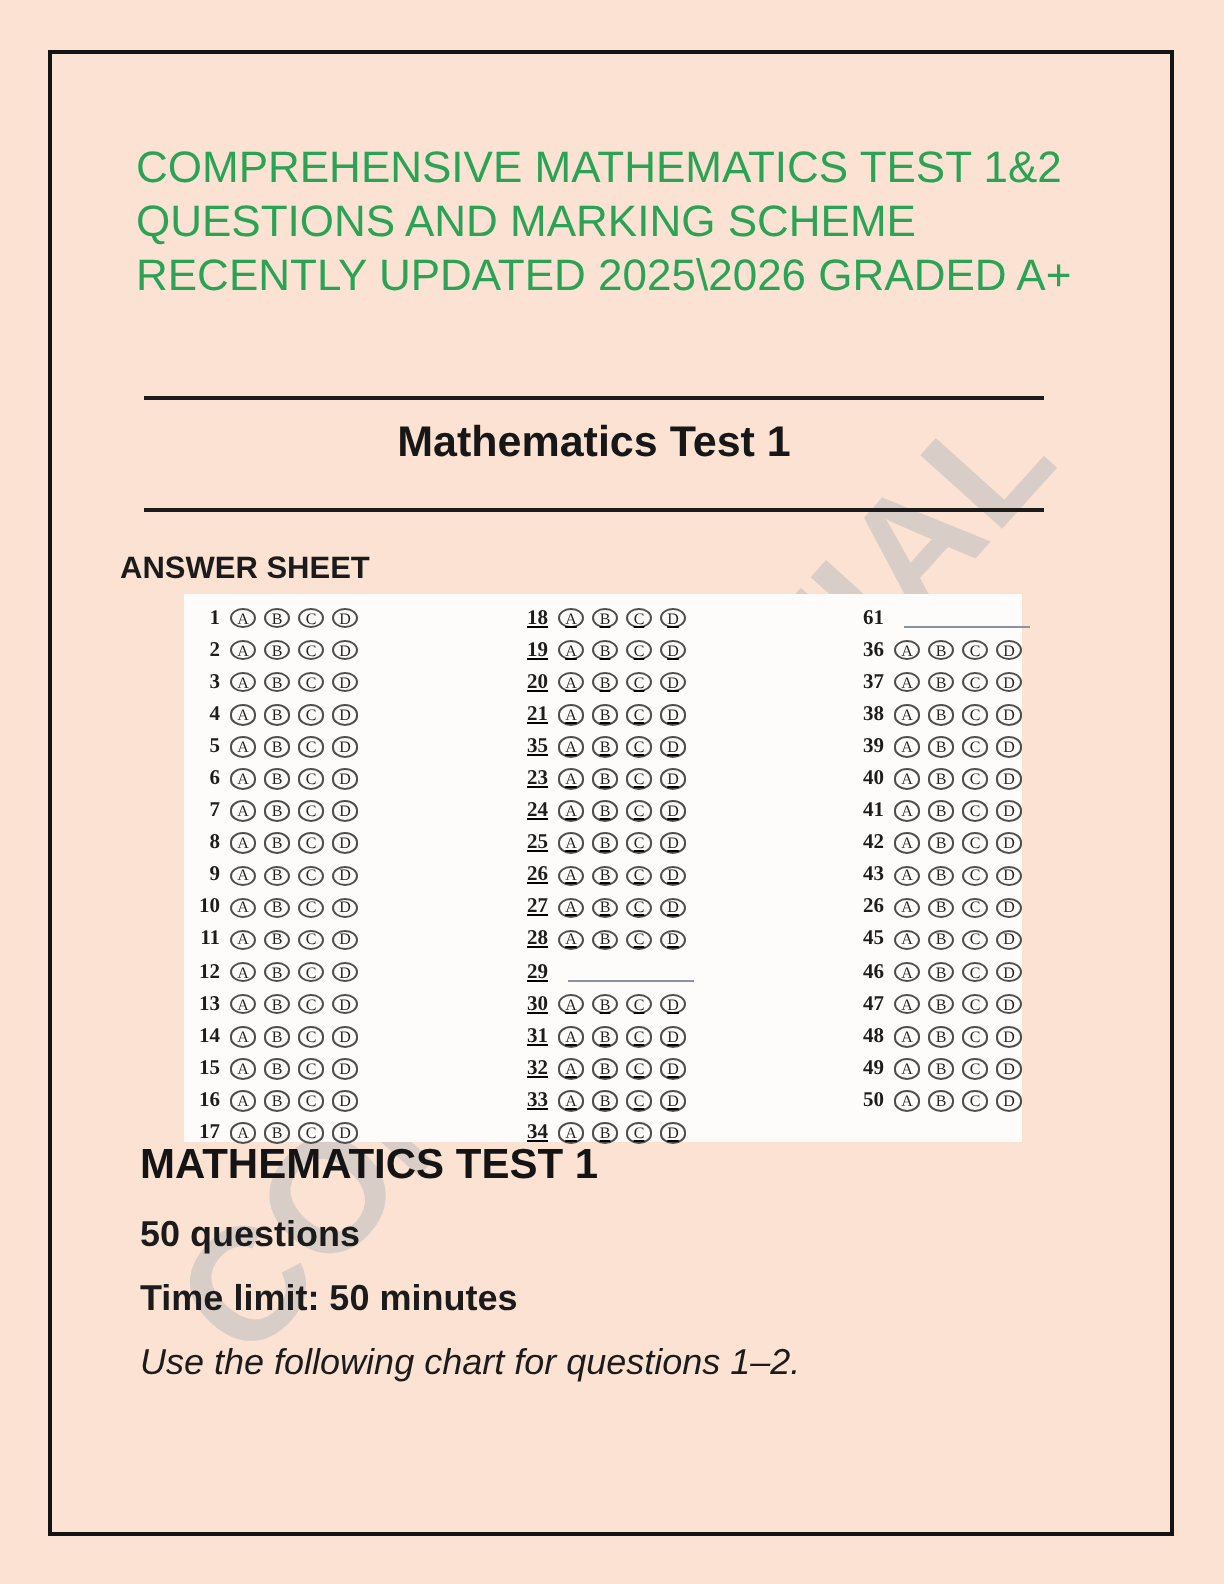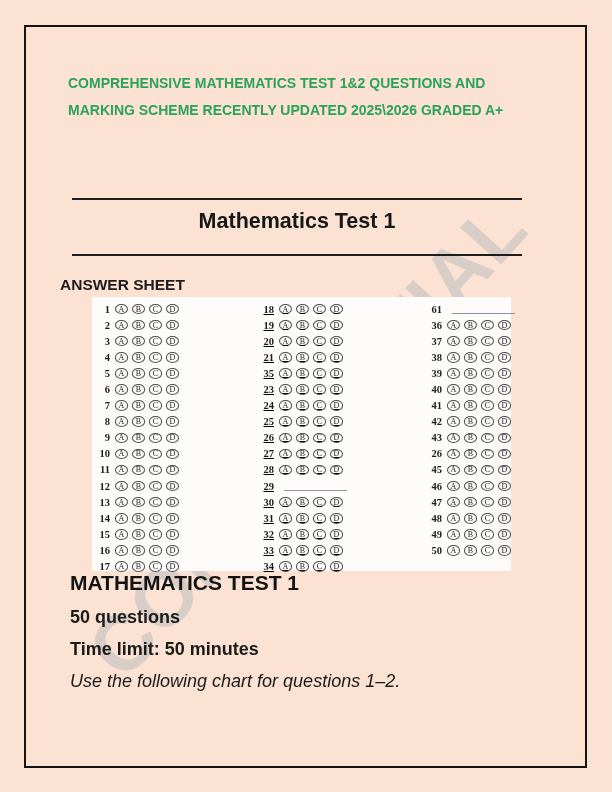--- a/index.html
+++ b/index.html
@@ -32,21 +32,21 @@
     width:559px; height:739px;
     border:2.4px solid #141414;
     z-index:2;
     pointer-events:none;
   }
 
   .doc-title {
     position:absolute;
     left:68px; top:70px; width:482px;
     margin:0;
-    font-size:14px; font-weight:bold;
+    font-size:22px; font-weight:normal;
     line-height:27px;
     color:#2aa357;
     z-index:3;
   }
 
   .rule {
     position:absolute;
     left:72px; width:450px; height:0;
     border-top:2px solid #1c1c1c;
     z-index:3;

